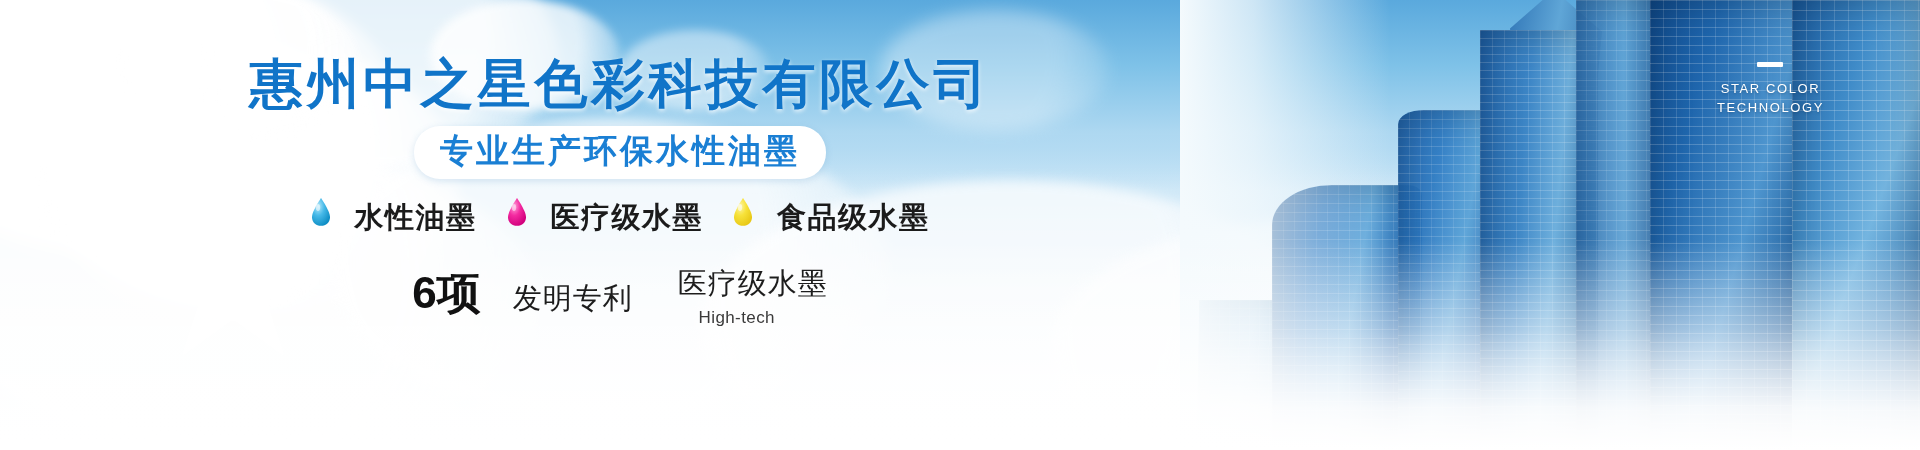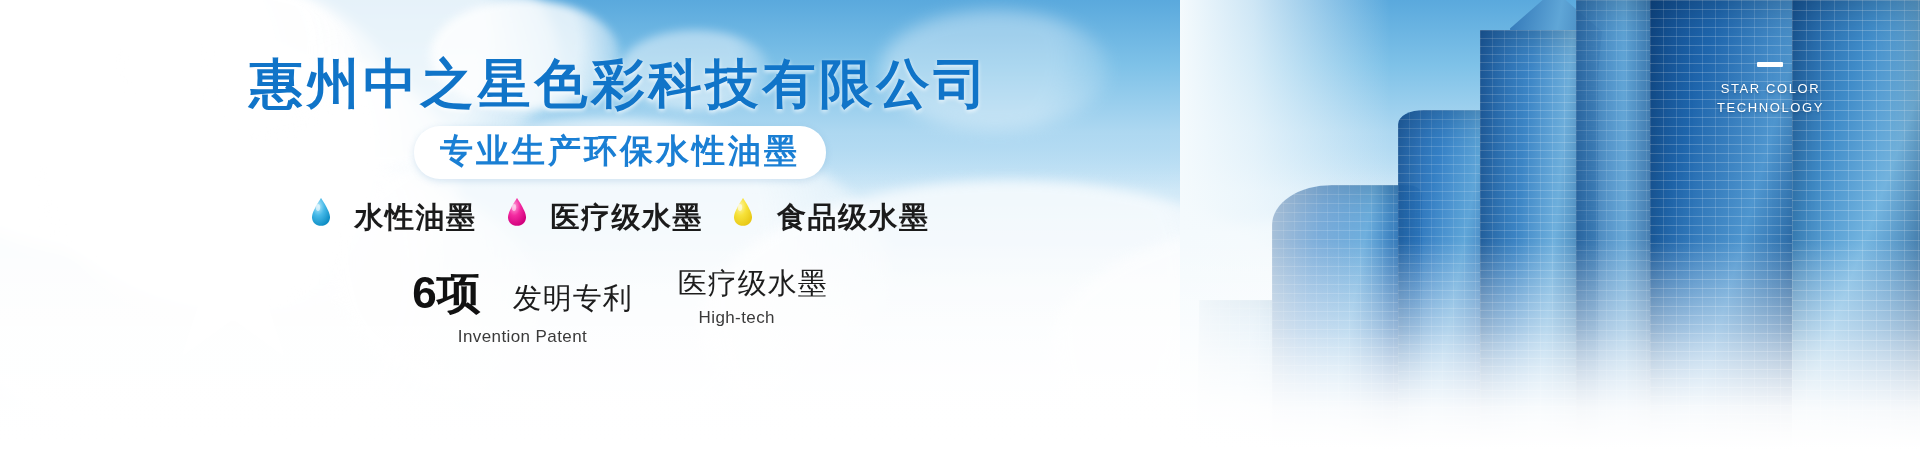--- a/index.html
+++ b/index.html
@@ -360,21 +360,20 @@
 
     </div>
 
     <div class="badges">
 
       <div class="badge">
         <div class="badge-row">
           <span class="badge-big">6项</span>
           <span class="badge-small">发明专利</span>
         </div>
-        <div class="badge-en">Invention Patent</div>
       </div>
 
       <div class="badge">
         <div class="badge-row">
           <span class="badge-small">医疗级水墨</span>
         </div>
         <div class="badge-en">High-tech</div>
       </div>
 
     </div>

